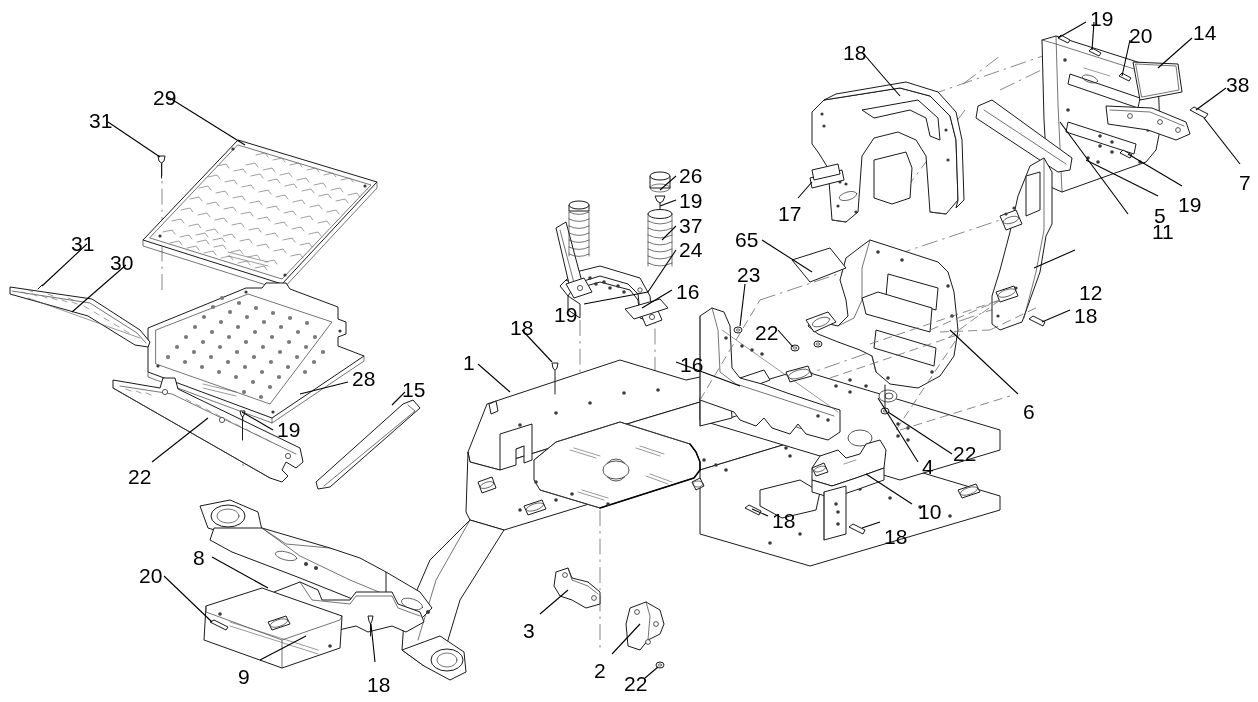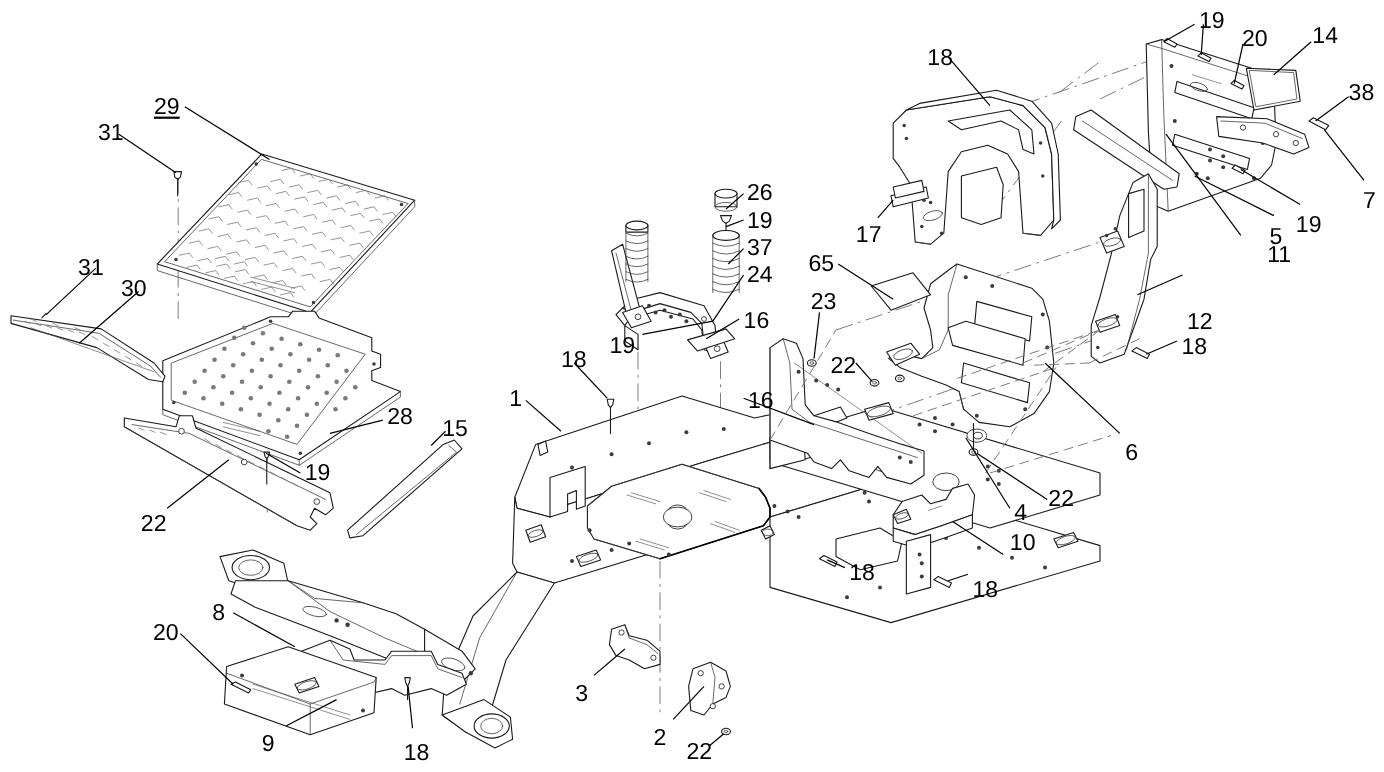--- a/index.html
+++ b/index.html
@@ -806,21 +806,21 @@
       <path d="M1226 88 L1196 110"></path>
       <path d="M1240 164 L1204 118"></path>
       <path d="M1182 186 L1128 154"></path>
       <path d="M1158 196 L1086 160"></path>
       <path d="M1128 214 L1060 122"></path>
     </g>
   </svg>
 
   <div id="callouts">
       <div class="callout-label" style="left: 89px; top: 110px;">31</div>
-      <div class="callout-label" style="left: 140px; top: 87px; text-decoration: underline;">29</div>
+      <div class="callout-label" style="left: 153px; top: 87px;">29</div>
       <div class="callout-label" style="left: 71px; top: 233px;">31</div>
       <div class="callout-label" style="left: 110px; top: 252px;">30</div>
       <div class="callout-label" style="left: 352px; top: 368px;">28</div>
       <div class="callout-label" style="left: 277px; top: 419px;">19</div>
       <div class="callout-label" style="left: 128px; top: 466px;">22</div>
       <div class="callout-label" style="left: 402px; top: 379px;">15</div>
       <div class="callout-label" style="left: 139px; top: 565px;">20</div>
       <div class="callout-label" style="left: 193px; top: 547px;">8</div>
       <div class="callout-label" style="left: 238px; top: 666px;">9</div>
       <div class="callout-label" style="left: 367px; top: 674px;">18</div>
@@ -836,21 +836,21 @@
       <div class="callout-label" style="left: 523px; top: 620px;">3</div>
       <div class="callout-label" style="left: 594px; top: 660px;">2</div>
       <div class="callout-label" style="left: 624px; top: 673px;">22</div>
       <div class="callout-label" style="left: 772px; top: 510px;">18</div>
       <div class="callout-label" style="left: 737px; top: 264px;">23</div>
       <div class="callout-label" style="left: 755px; top: 322px;">22</div>
       <div class="callout-label" style="left: 735px; top: 229px;">65</div>
       <div class="callout-label" style="left: 953px; top: 443px;">22</div>
       <div class="callout-label" style="left: 922px; top: 456px;">4</div>
       <div class="callout-label" style="left: 1023px; top: 401px;">6</div>
-      <div class="callout-label" style="left: 918px; top: 483px;">10</div>
+      <div class="callout-label" style="left: 918px; top: 501px;">10</div>
       <div class="callout-label" style="left: 884px; top: 526px;">18</div>
       <div class="callout-label" style="left: 1074px; top: 305px;">18</div>
       <div class="callout-label" style="left: 1079px; top: 243px; margin-top: 39px;">12</div>
       <div class="callout-label" style="left: 843px; top: 42px;">18</div>
       <div class="callout-label" style="left: 778px; top: 203px;">17</div>
       <div class="callout-label" style="left: 1090px; top: 8px;">19</div>
       <div class="callout-label" style="left: 1129px; top: 25px;">20</div>
       <div class="callout-label" style="left: 1193px; top: 22px;">14</div>
       <div class="callout-label" style="left: 1226px; top: 74px;">38</div>
       <div class="callout-label" style="left: 1239px; top: 172px;">7</div>

